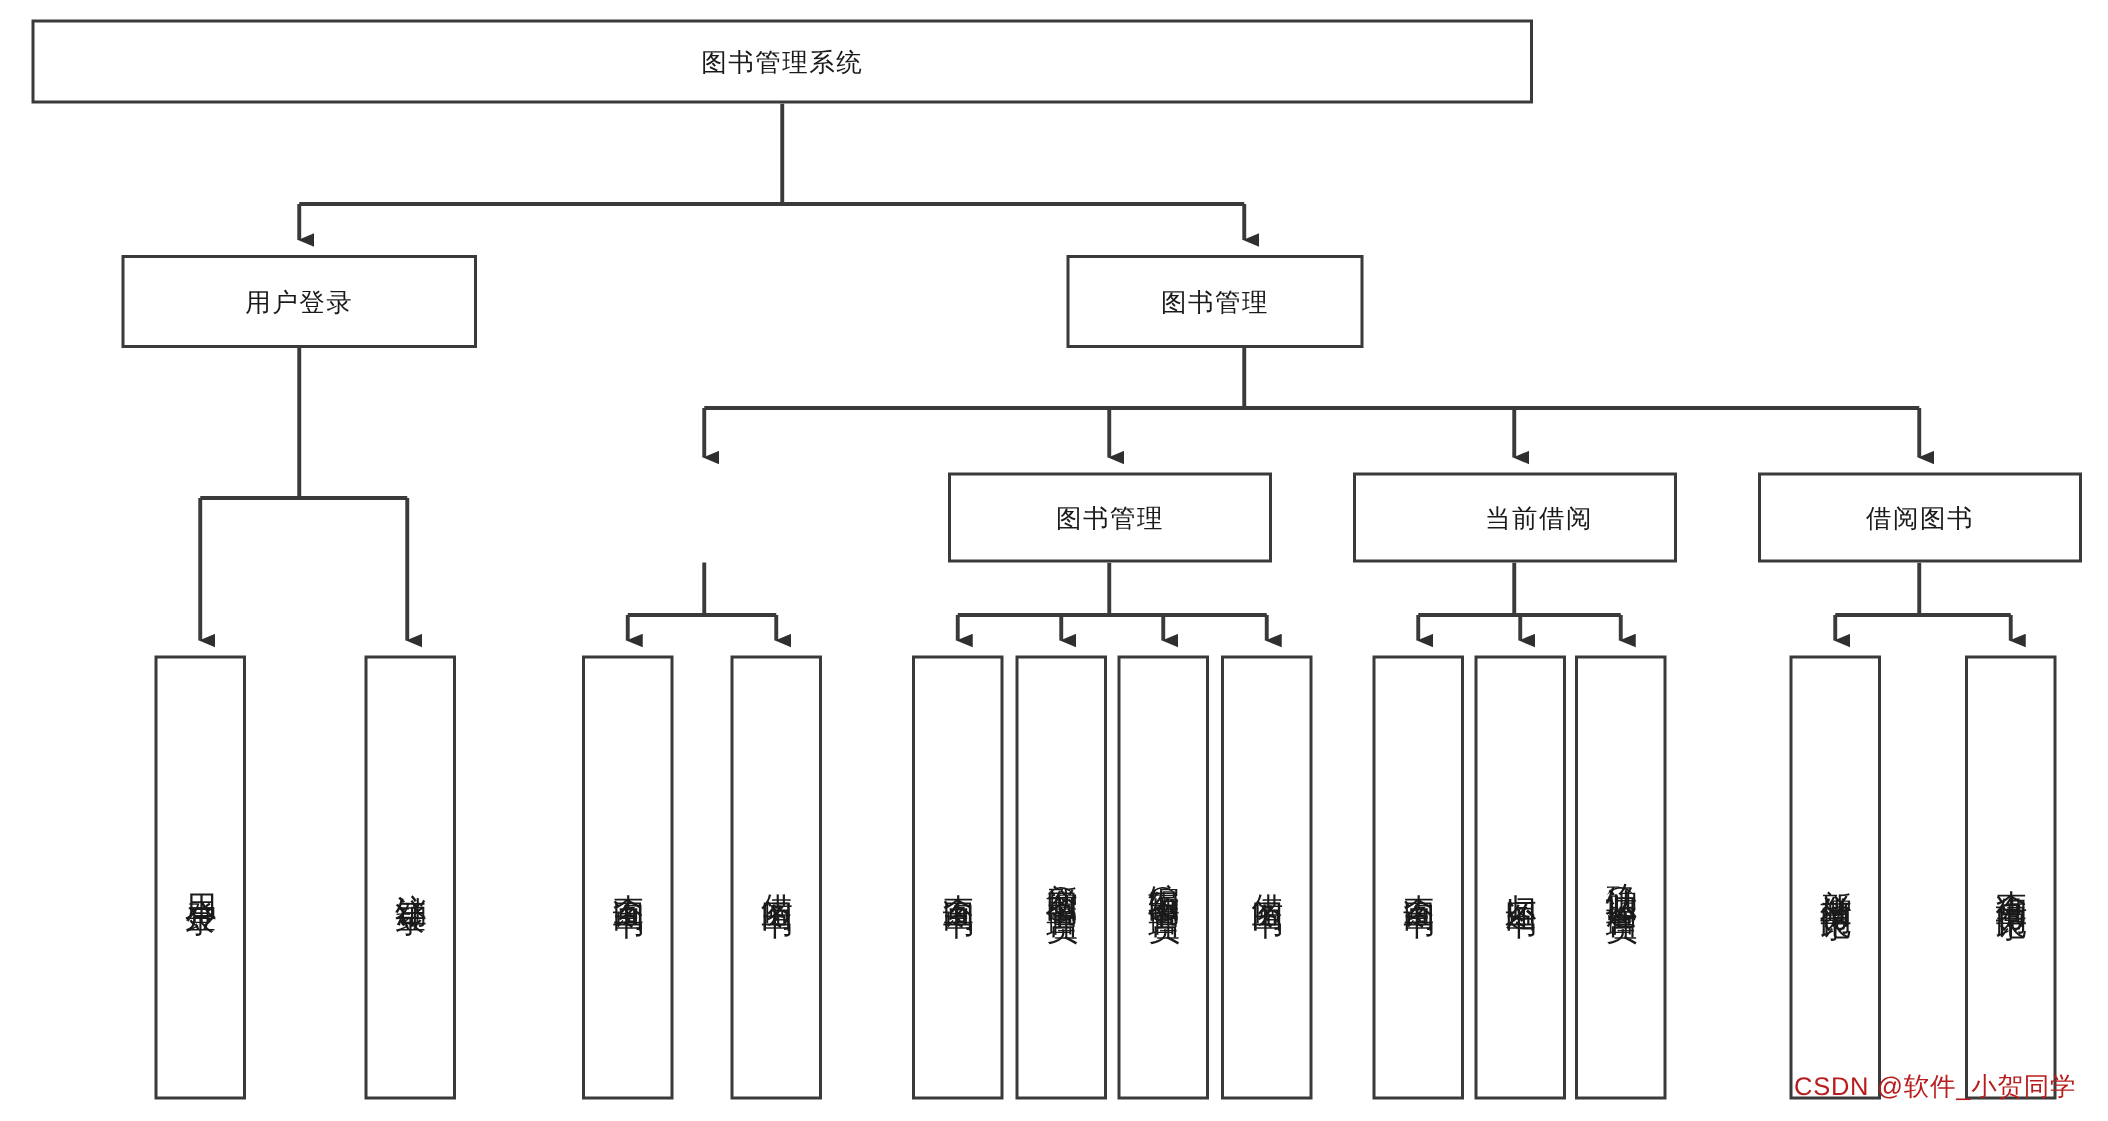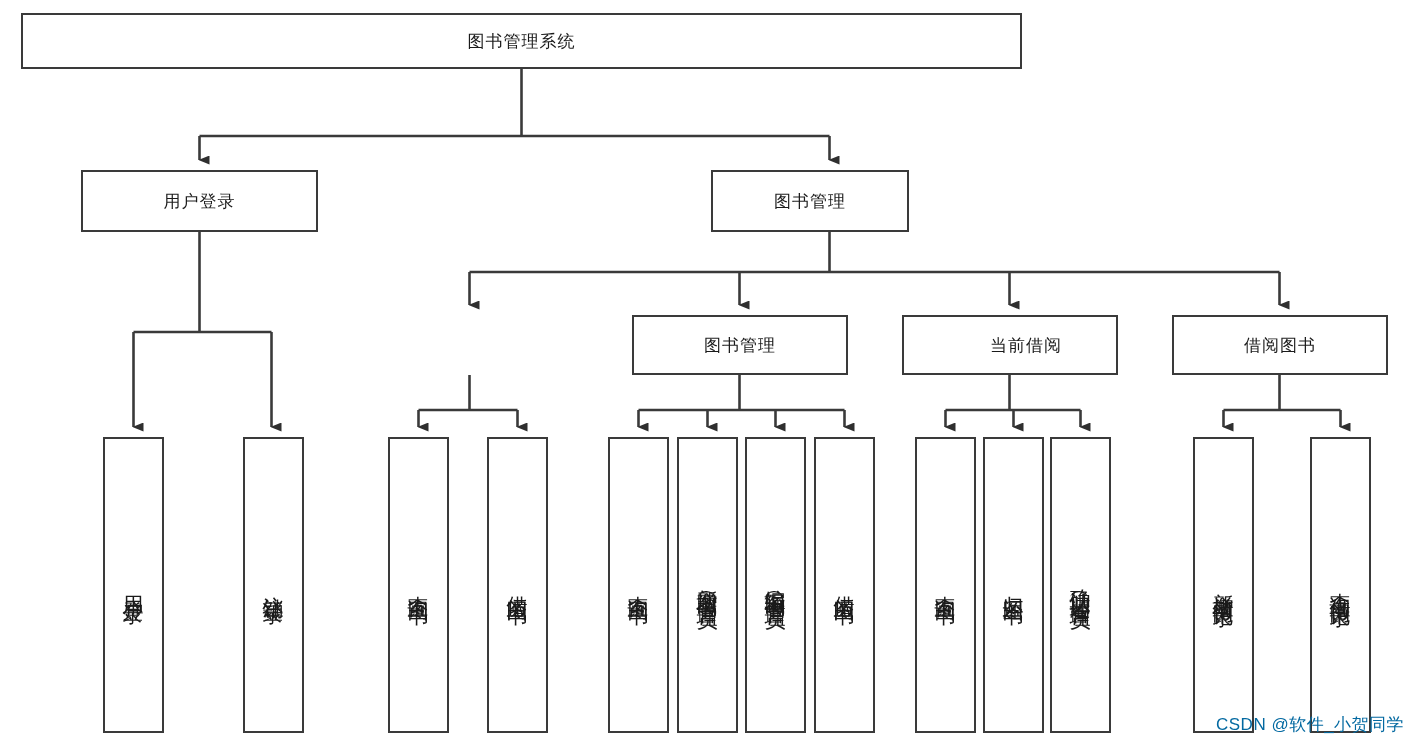--- a/index.html
+++ b/index.html
@@ -45,25 +45,24 @@
   }
   .node.v .vlabel {
     writing-mode: vertical-rl;
     text-orientation: upright;
     letter-spacing: 3px;
     line-height: 1;
     white-space: nowrap;
   }
   .watermark {
     position: absolute;
-    color: #0369a1;
+    color: #b91c1c;
     font-size: 17px;
     white-space: nowrap;
     letter-spacing: 0.5px;
-    padding-left: 20px;
   }
 </style>
 </head>
 <body>
 
 <div id="canvas">
 
   <svg id="wires" viewBox="0 0 1405 747" xmlns="http://www.w3.org/2000/svg">
     <defs>
       <marker id="arrowhead" markerWidth="10" markerHeight="11" refX="4.5" refY="10" orient="auto" markerUnits="userSpaceOnUse">

